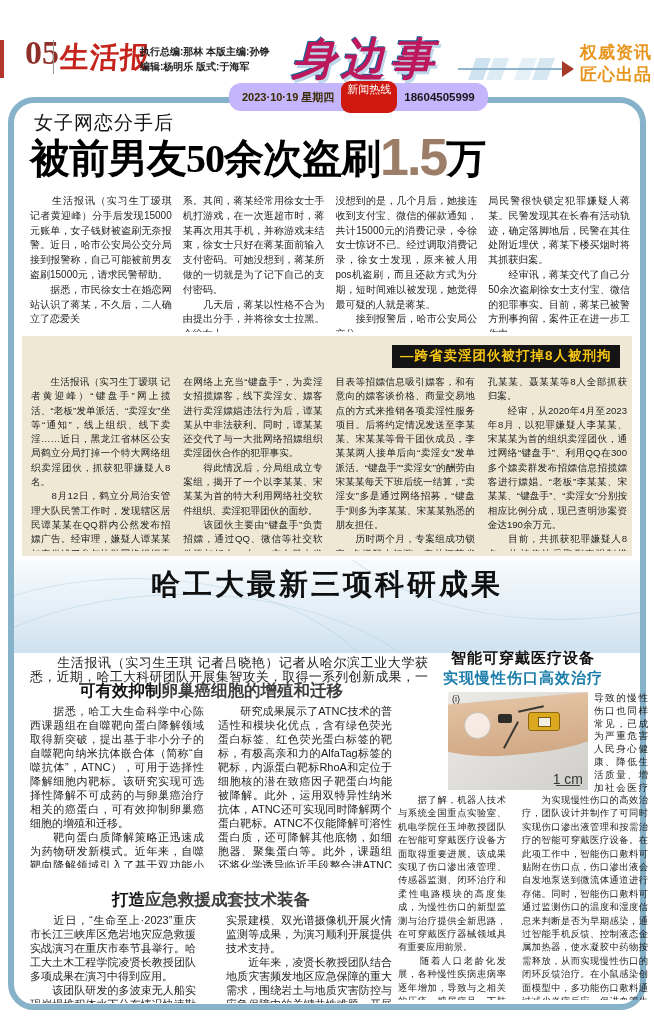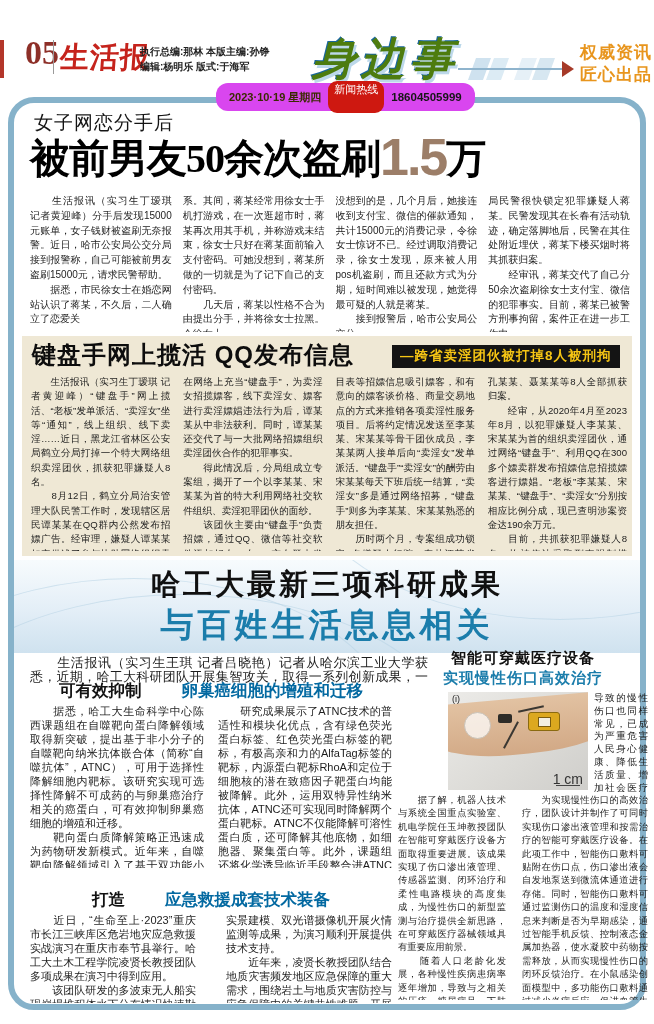--- a/index.html
+++ b/index.html
@@ -10,29 +10,29 @@
   }
   .abs { position:absolute; }
   .txt { text-align:justify; white-space:pre-line; overflow:hidden; color:#1d1d1d; }
 
   
   .red-tick { left:0; top:40px; width:4px; height:38px; background:#b3362a; }
   .pnum { left:9px; top:34px; font:700 34px "Liberation Serif","DejaVu Serif",serif; color:#8d2f28;margin-left:16px; }
   .hdr-div { left:53px; top:40px; width:1px; height:34px; background:#9a9a9a; }
   .masthead { left:60px; top:38px; font:700 29px "Liberation Serif","DejaVu Serif",serif; color:#c5231c; letter-spacing:1px; transform:skewX(-4deg); }
   .credits { left:140px; top:44px; font-size:10px; line-height:15px; color:#222; font-weight:700; }
-  .seclogo { left:312px; top:30px; font:900 44px "Liberation Sans",sans-serif; font-style:italic; color:#4d7c0f;
+  .seclogo { left:292px; top:30px; font:900 44px "Liberation Sans",sans-serif; font-style:italic; color:#be185d;
              letter-spacing:5px; text-shadow:2px 3px 0 #bcd8ea, -1px -1px 0 #19669c; }
   .slogan-graphic { left:458px; top:58px; width:116px; height:24px; }
   .sg-line { position:absolute; left:0; top:10px; width:106px; height:0; border-top:2px solid #8fb4cd; }
   .sg-par { position:absolute; top:0; width:15px; height:22px; background:#cfe2ef; transform:skewX(-20deg); }
   .sg-par.p1 { left:14px; } .sg-par.p2 { left:32px; background:#dcebf4; } .sg-par.p3 { left:60px; background:#e6f0f7; } .sg-par.p4 { left:78px; background:#d7e7f1; }
   .sg-arrow { position:absolute; left:104px; top:3px; width:0; height:0; border-left:12px solid #a63a28; border-top:8px solid transparent; border-bottom:8px solid transparent; }
   .slogan { left:580px; top:42px; font-size:17px; font-weight:900; color:#e8951d; line-height:22px; letter-spacing:1px; }
-  .datebar { left:216px; top:83px; height:28px; background:#d946ef; border-radius:12px; display:flex; align-items:center; gap:7px; padding:0 13px; z-index:5; }
+  .datebar { left:229px; top:83px; height:28px; background:#c4b5fd; border-radius:12px; display:flex; align-items:center; gap:7px; padding:0 13px; z-index:5; }
   .date-txt { font-size:11px; font-weight:700; color:#3a2b00; }
   .hotline-badge { background:#ce1810; color:#fff; font-size:11px; font-weight:400; padding:1px 6px 16px; border-radius:9px; }
   .hotline-num { font-size:11.5px; font-weight:700; color:#161616; }
 
   
   .mainbox { left:8px; top:97px; width:638px; height:913px; border:6px solid #86b2ca; border-radius:26px; background:#fff; }
 
   
   .kicker { left:34px; top:110px; font-size:19px; color:#141414; letter-spacing:1px; }
   .headline1 { left:30px; top:127px; width:600px; white-space:nowrap; }
@@ -55,21 +55,21 @@
   .w1 { left:-140px; top:18px; width:520px; height:300px; }
   .w2 { left:-110px; top:34px; width:560px; height:320px; }
   .w3 { right:-180px; top:-240px; width:520px; height:300px; }
   .banner-t1 { position:relative; margin-top:5px; font-size:29px; font-weight:900; color:#101010; letter-spacing:3px; }
   .banner-t2 { position:relative; font-size:33px; font-weight:900; color:#1b7dab; letter-spacing:4px; margin-top:-2px; }
 
   .intro { left:30px; top:656px; width:398px; height:28px; font-size:13px; line-height:13.8px; }
 
   
   .titleA { left:30px; top:680px; width:362px; text-align:center; font:900 16.5px "Liberation Serif","DejaVu Serif",serif; }
-  .t-black { color:#121212; } .t-teal { color:#0369a1;padding-left:40px; }
+  .t-black { color:#121212; } .t-teal { color:#404040; }
   .colsA { left:30px; top:704px; width:362px; height:164px; display:flex; gap:14px; }
   .colsA .txt, .colsB .txt { flex:1; font-size:11px; line-height:14px; }
   .titleB { left:30px; top:889px; width:362px; text-align:center; font:900 16.5px "Liberation Serif","DejaVu Serif",serif; }
   .colsB { left:30px; top:913px; width:362px; height:90px; display:flex; gap:30px; }
 
   
   .titleC1 { left:398px; top:649px; width:250px; text-align:center; font-size:15px; font-weight:900; color:#111; letter-spacing:1px; }
   .titleC2 { left:398px; top:669px; width:250px; text-align:center; font-size:15px; font-weight:900; color:#1b7dab; letter-spacing:1px; }
   .photo { left:448px; top:692px; width:140px; height:98px; background:linear-gradient(140deg,#ecebe8 0%,#dbdad6 60%,#cfcecb 100%); overflow:hidden; }
   .arm { position:absolute; left:-18px; top:6px; width:185px; height:56px; background:linear-gradient(180deg,#e2c2a2,#d2a986); border-radius:0 0 48% 42%; transform:rotate(-5deg); }
@@ -130,41 +130,39 @@
 　　据悉，市民徐女士在婚恋网站认识了蒋某，不久后，二人确立了恋爱关</div>
     <div class="txt">系。其间，蒋某经常用徐女士手机打游戏，在一次逛超市时，蒋某再次用其手机，并称游戏未结束，徐女士只好在蒋某面前输入支付密码。可她没想到，蒋某所做的一切就是为了记下自己的支付密码。
 　　几天后，蒋某以性格不合为由提出分手，并将徐女士拉黑。令徐女士</div>
     <div class="txt">没想到的是，几个月后，她接连收到支付宝、微信的催款通知，共计15000元的消费记录，令徐女士惊讶不已。经过调取消费记录，徐女士发现，原来被人用pos机盗刷，而且还款方式为分期，短时间难以被发现，她觉得最可疑的人就是蒋某。
 　　接到报警后，哈市公安局公交分</div>
     <div class="txt">局民警很快锁定犯罪嫌疑人蒋某。民警发现其在长春有活动轨迹，确定落脚地后，民警在其住处附近埋伏，蒋某下楼买烟时将其抓获归案。
 　　经审讯，蒋某交代了自己分50余次盗刷徐女士支付宝、微信的犯罪事实。目前，蒋某已被警方刑事拘留，案件正在进一步工作中。</div>
   </div>
 
   <div class="abs beige"></div>
-  <div class="abs a2head">键盘手网上揽活 QQ发布信息</div>
   <div class="abs a2badge">—跨省卖淫团伙被打掉8人被刑拘</div>
   <div class="abs a2cols">
     <div class="txt">　　生活报讯（实习生丁瑷琪 记者黄迎峰）“键盘手”网上揽活、“老板”发单派活、“卖淫女”坐等“通知”，线上组织、线下卖淫……近日，黑龙江省林区公安局鹤立分局打掉一个特大网络组织卖淫团伙，抓获犯罪嫌疑人8名。
 　　8月12日，鹤立分局治安管理大队民警工作时，发现辖区居民谭某某在QQ群内公然发布招嫖广告。经审理，嫌疑人谭某某如实供述了参与协助网络组织卖淫的犯罪事实，谭某某利用电脑、手机等工具</div>
     <div class="txt">在网络上充当“键盘手”，为卖淫女招揽嫖客，线下卖淫女、嫖客进行卖淫嫖娼违法行为后，谭某某从中非法获利。同时，谭某某还交代了与一大批网络招嫖组织卖淫团伙合作的犯罪事实。
 　　得此情况后，分局组成立专案组，揭开了一个以李某某、宋某某为首的特大利用网络社交软件组织、卖淫犯罪团伙的面纱。
 　　该团伙主要由“键盘手”负责招嫖，通过QQ、微信等社交软件添加好友、在QQ交友群内发布图片、价</div>
     <div class="txt">目表等招嫖信息吸引嫖客，和有意向的嫖客谈价格、商量交易地点的方式来推销各项卖淫性服务项目。后将约定情况发送至李某某、宋某某等骨干团伙成员，李某某两人接单后向“卖淫女”发单派活。“键盘手”“卖淫女”的酬劳由宋某某每天下班后统一结算，“卖淫女”多是通过网络招募，“键盘手”则多为李某某、宋某某熟悉的朋友担任。
 　　历时两个月，专案组成功锁定8名嫌疑人行踪，奔赴江苏省苏州市等地开展调查取证，陆续将犯罪嫌疑人</div>
     <div class="txt">孔某某、聂某某等8人全部抓获归案。
 　　经审，从2020年4月至2023年8月，以犯罪嫌疑人李某某、宋某某为首的组织卖淫团伙，通过网络“键盘手”、利用QQ在300多个嫖卖群发布招嫖信息招揽嫖客进行嫖娼。“老板”李某某、宋某某、“键盘手”、“卖淫女”分别按相应比例分成，现已查明涉案资金达190余万元。
 　　目前，共抓获犯罪嫌疑人8名，均被依法采取刑事强制措施，案件正在进一步侦办中。</div>
   </div>
 
   <div class="abs banner">
     <div class="wave w1"></div>
     <div class="wave w2"></div>
     <div class="wave w3"></div>
     <div class="banner-t1">哈工大最新三项科研成果</div>
-    <div class="banner-t2">与百姓生活息息相关</div>
   </div>
   <div class="abs intro txt">　　生活报讯（实习生王琪 记者吕晓艳）记者从哈尔滨工业大学获悉，近期，哈工大科研团队开展集智攻关，取得一系列创新成果，一起来看看吧！</div>
 
   <div class="abs titleA">
     <span class="t-black">可有效抑制</span><span class="t-teal">卵巢癌细胞的增殖和迁移</span>
   </div>
   <div class="abs colsA">
     <div class="txt">　　据悉，哈工大生命科学中心陈西课题组在自噬靶向蛋白降解领域取得新突破，提出基于非小分子的自噬靶向纳米抗体嵌合体（简称“自噬抗体”，ATNC），可用于选择性降解细胞内靶标。该研究实现可选择性降解不可成药的与卵巢癌治疗相关的癌蛋白，可有效抑制卵巢癌细胞的增殖和迁移。
 　　靶向蛋白质降解策略正迅速成为药物研发新模式。近年来，自噬靶向降解领域引入了基于双功能小分子降解剂，这些基于自噬的方法具有一定局限性。此外，双靶头小分子降解剂浓度提高后易形成无效的“降解剂-靶蛋白”三元复合物，反而抑制降解效果。针对这些问题，课题组提出通用、模块化和多应用模式的ATNC，用于选择性降解细胞内靶标。</div>
     <div class="txt">　　研究成果展示了ATNC技术的普适性和模块化优点，含有绿色荧光蛋白标签、红色荧光蛋白标签的靶标，有极高亲和力的AlfaTag标签的靶标，内源蛋白靶标RhoA和定位于细胞核的潜在致癌因子靶蛋白均能被降解。此外，运用双特异性纳米抗体，ATNC还可实现同时降解两个蛋白靶标。ATNC不仅能降解可溶性蛋白质，还可降解其他底物，如细胞器、聚集蛋白等。此外，课题组还将化学诱导临近手段整合进ATNC技术，实现了布尔逻辑门控的靶向蛋白降解。最后，课题组开发出自噬抗体药物，通过降解不可成药和无配体的肿瘤标志物人附睾蛋白4，抑制卵巢癌细胞的增殖和迁移，显示出ATNC技术在转化应用层面的潜力。</div>

